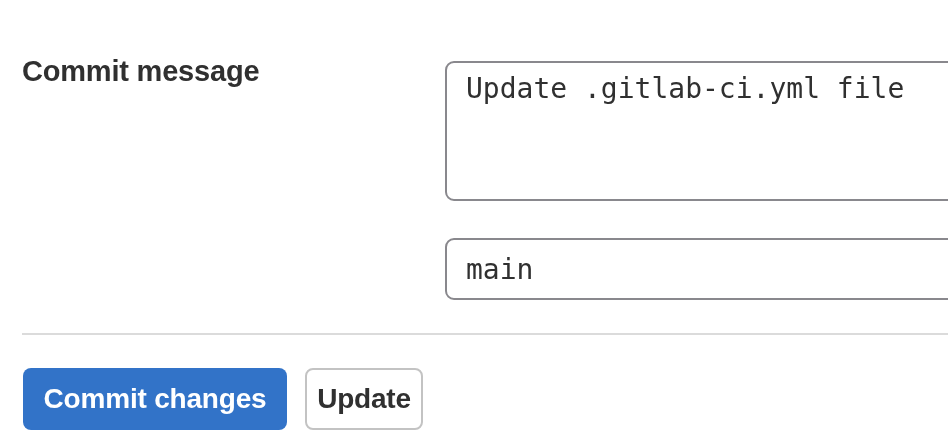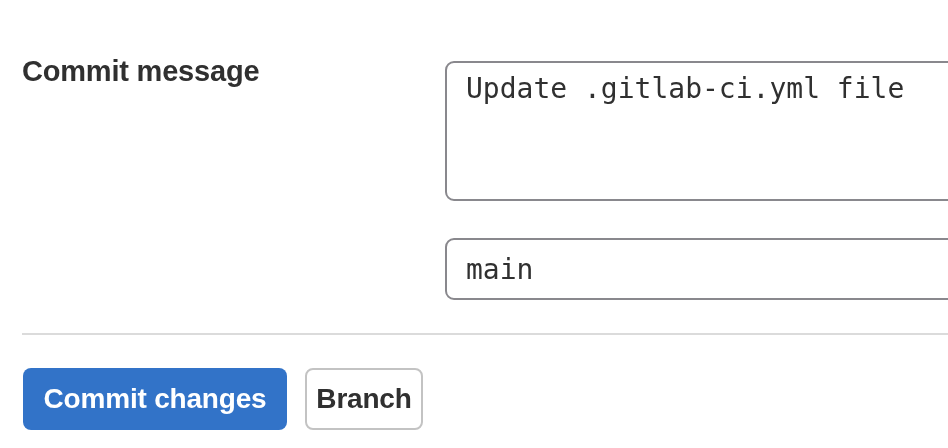--- a/index.html
+++ b/index.html
@@ -109,15 +109,15 @@
 
   <textarea class="mono-field commit-textarea" spellcheck="false" style="">Update .gitlab-ci.yml file</textarea>
 
 
   <input class="mono-field branch-input" type="text" spellcheck="false" value="main" style="">
 
   <hr class="divider">
 
   <button class="btn btn-primary">Commit changes</button>
 
-  <button class="btn btn-secondary">Branch</button>
+  <button class="btn btn-secondary">Update</button>
 
 </div>
 
 </body></html>

